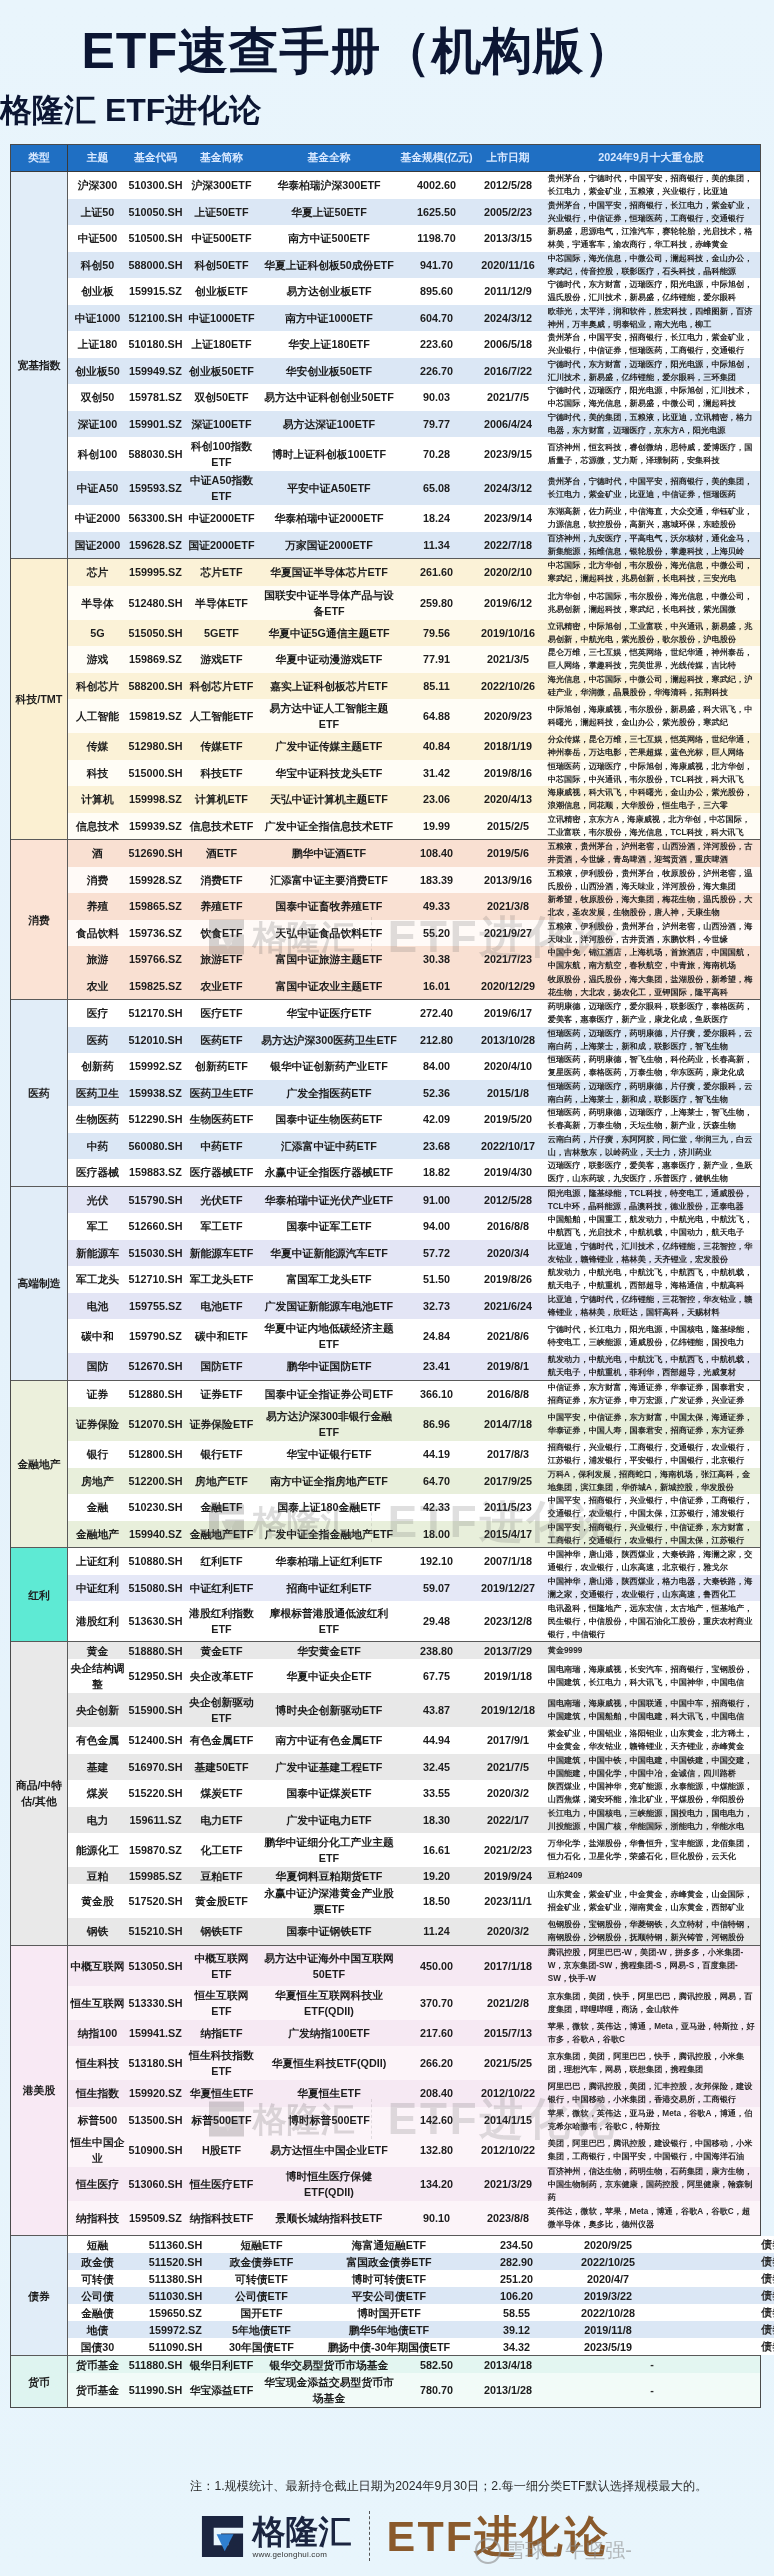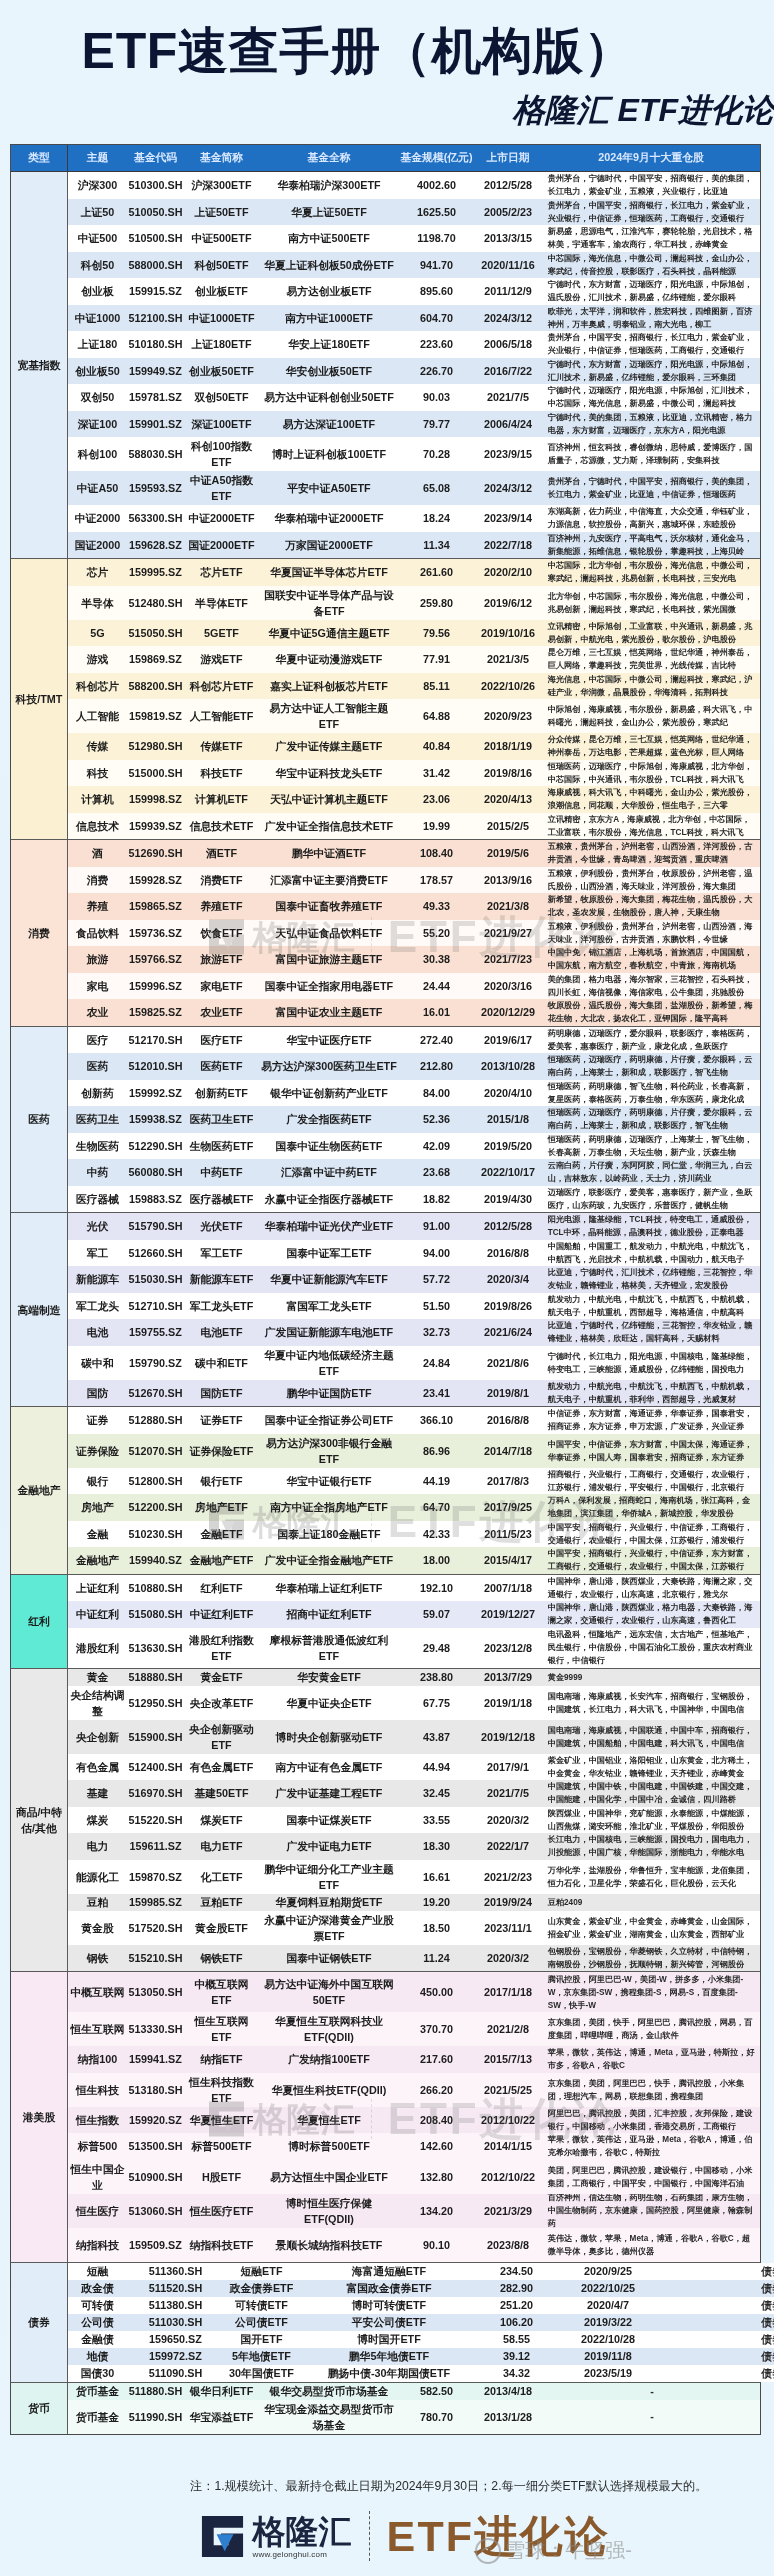--- a/index.html
+++ b/index.html
@@ -1,19 +1,19 @@
 <!DOCTYPE html>
 <html style="font-size:11.5px"><head>
 <meta charset="utf-8">
 <style>
 *{box-sizing:border-box;margin:0;padding:0;}
 html,body{width:774px;height:2576px;}
 body{position:relative;overflow:hidden;background:linear-gradient(180deg,#e9f5fc 0%,#e5f2fb 50%,#e8f5fc 100%);font-family:"Liberation Sans","DejaVu Sans",sans-serif;color:#1c1c1c;}
 .title{position:absolute;top:20px;left:0;width:716px;text-align:center;font-size:50px;line-height:62px;font-weight:bold;color:#0c1633;letter-spacing:0.7px;}
-.subtitle{position:absolute;top:90px;left:0;width:774px;text-align:right;font-size:32px;line-height:40px;font-weight:bold;color:#0c1633;font-style:italic;}
+.subtitle{position:absolute;top:90px;left:0;width:774px;text-align:left;font-size:32px;line-height:40px;font-weight:bold;color:#0c1633;}
 .table{position:absolute;top:144px;left:10px;width:751px;border:1.1px solid #4a4a4a;background:#fff;}
 .thead{display:flex;height:27px;background:#1f6fc3;color:#d8e8ff;font-weight:bold;font-size:10.8px;border-bottom:1.1px solid #3a3a3a;}
 .thead>div{display:flex;align-items:center;justify-content:center;text-align:center;}
 .w-cat{width:57px;flex:none;border-right:1.1px solid #3a3a3a;}
 .w-theme,.c-theme{width:59px;flex:none;}
 .w-code,.c-code{width:57px;flex:none;}
 .w-short,.c-short{width:75px;flex:none;}
 .w-full,.c-full{width:140px;flex:none;}
 .w-aum,.c-aum{width:75px;flex:none;}
 .w-date,.c-date{width:68px;flex:none;}
@@ -333,21 +333,21 @@
             <div class="cell c-full">鹏华中证酒ETF</div>
             <div class="cell c-aum">108.40</div>
             <div class="cell c-date">2019/5/6</div>
             <div class="cell c-hold">五粮液，贵州茅台，泸州老窖，山西汾酒，洋河股份，古井贡酒，今世缘，青岛啤酒，迎驾贡酒，重庆啤酒</div>
           </div>
           <div class="row odd">
             <div class="cell c-theme">消费</div>
             <div class="cell c-code">159928.SZ</div>
             <div class="cell c-short">消费ETF</div>
             <div class="cell c-full">汇添富中证主要消费ETF</div>
-            <div class="cell c-aum">178.57</div>
+            <div class="cell c-aum">183.39</div>
             <div class="cell c-date">2013/9/16</div>
             <div class="cell c-hold">五粮液，伊利股份，贵州茅台，牧原股份，泸州老窖，温氏股份，山西汾酒，海天味业，洋河股份，海大集团</div>
           </div>
           <div class="row even">
             <div class="cell c-theme">养殖</div>
             <div class="cell c-code">159865.SZ</div>
             <div class="cell c-short">养殖ETF</div>
             <div class="cell c-full">国泰中证畜牧养殖ETF</div>
             <div class="cell c-aum">49.33</div>
             <div class="cell c-date">2021/3/8</div>
@@ -363,29 +363,20 @@
             <div class="cell c-hold">五粮液，伊利股份，贵州茅台，泸州老窖，山西汾酒，海天味业，洋河股份，古井贡酒，东鹏饮料，今世缘</div>
           </div>
           <div class="row even">
             <div class="cell c-theme">旅游</div>
             <div class="cell c-code">159766.SZ</div>
             <div class="cell c-short">旅游ETF</div>
             <div class="cell c-full">富国中证旅游主题ETF</div>
             <div class="cell c-aum">30.38</div>
             <div class="cell c-date">2021/7/23</div>
             <div class="cell c-hold">中国中免，锦江酒店，上海机场，首旅酒店，中国国航，中国东航，南方航空，春秋航空，中青旅，海南机场</div>
-          </div>
-          <div class="row odd">
-            <div class="cell c-theme">家电</div>
-            <div class="cell c-code">159996.SZ</div>
-            <div class="cell c-short">家电ETF</div>
-            <div class="cell c-full">国泰中证全指家用电器ETF</div>
-            <div class="cell c-aum">24.44</div>
-            <div class="cell c-date">2020/3/16</div>
-            <div class="cell c-hold">美的集团，格力电器，海尔智家，三花智控，石头科技，四川长虹，海信视像，海信家电，公牛集团，兆驰股份</div>
           </div>
           <div class="row even">
             <div class="cell c-theme">农业</div>
             <div class="cell c-code">159825.SZ</div>
             <div class="cell c-short">农业ETF</div>
             <div class="cell c-full">富国中证农业主题ETF</div>
             <div class="cell c-aum">16.01</div>
             <div class="cell c-date">2020/12/29</div>
             <div class="cell c-hold">牧原股份，温氏股份，海大集团，盐湖股份，新希望，梅花生物，大北农，扬农化工，亚钾国际，隆平高科</div>
           </div>

